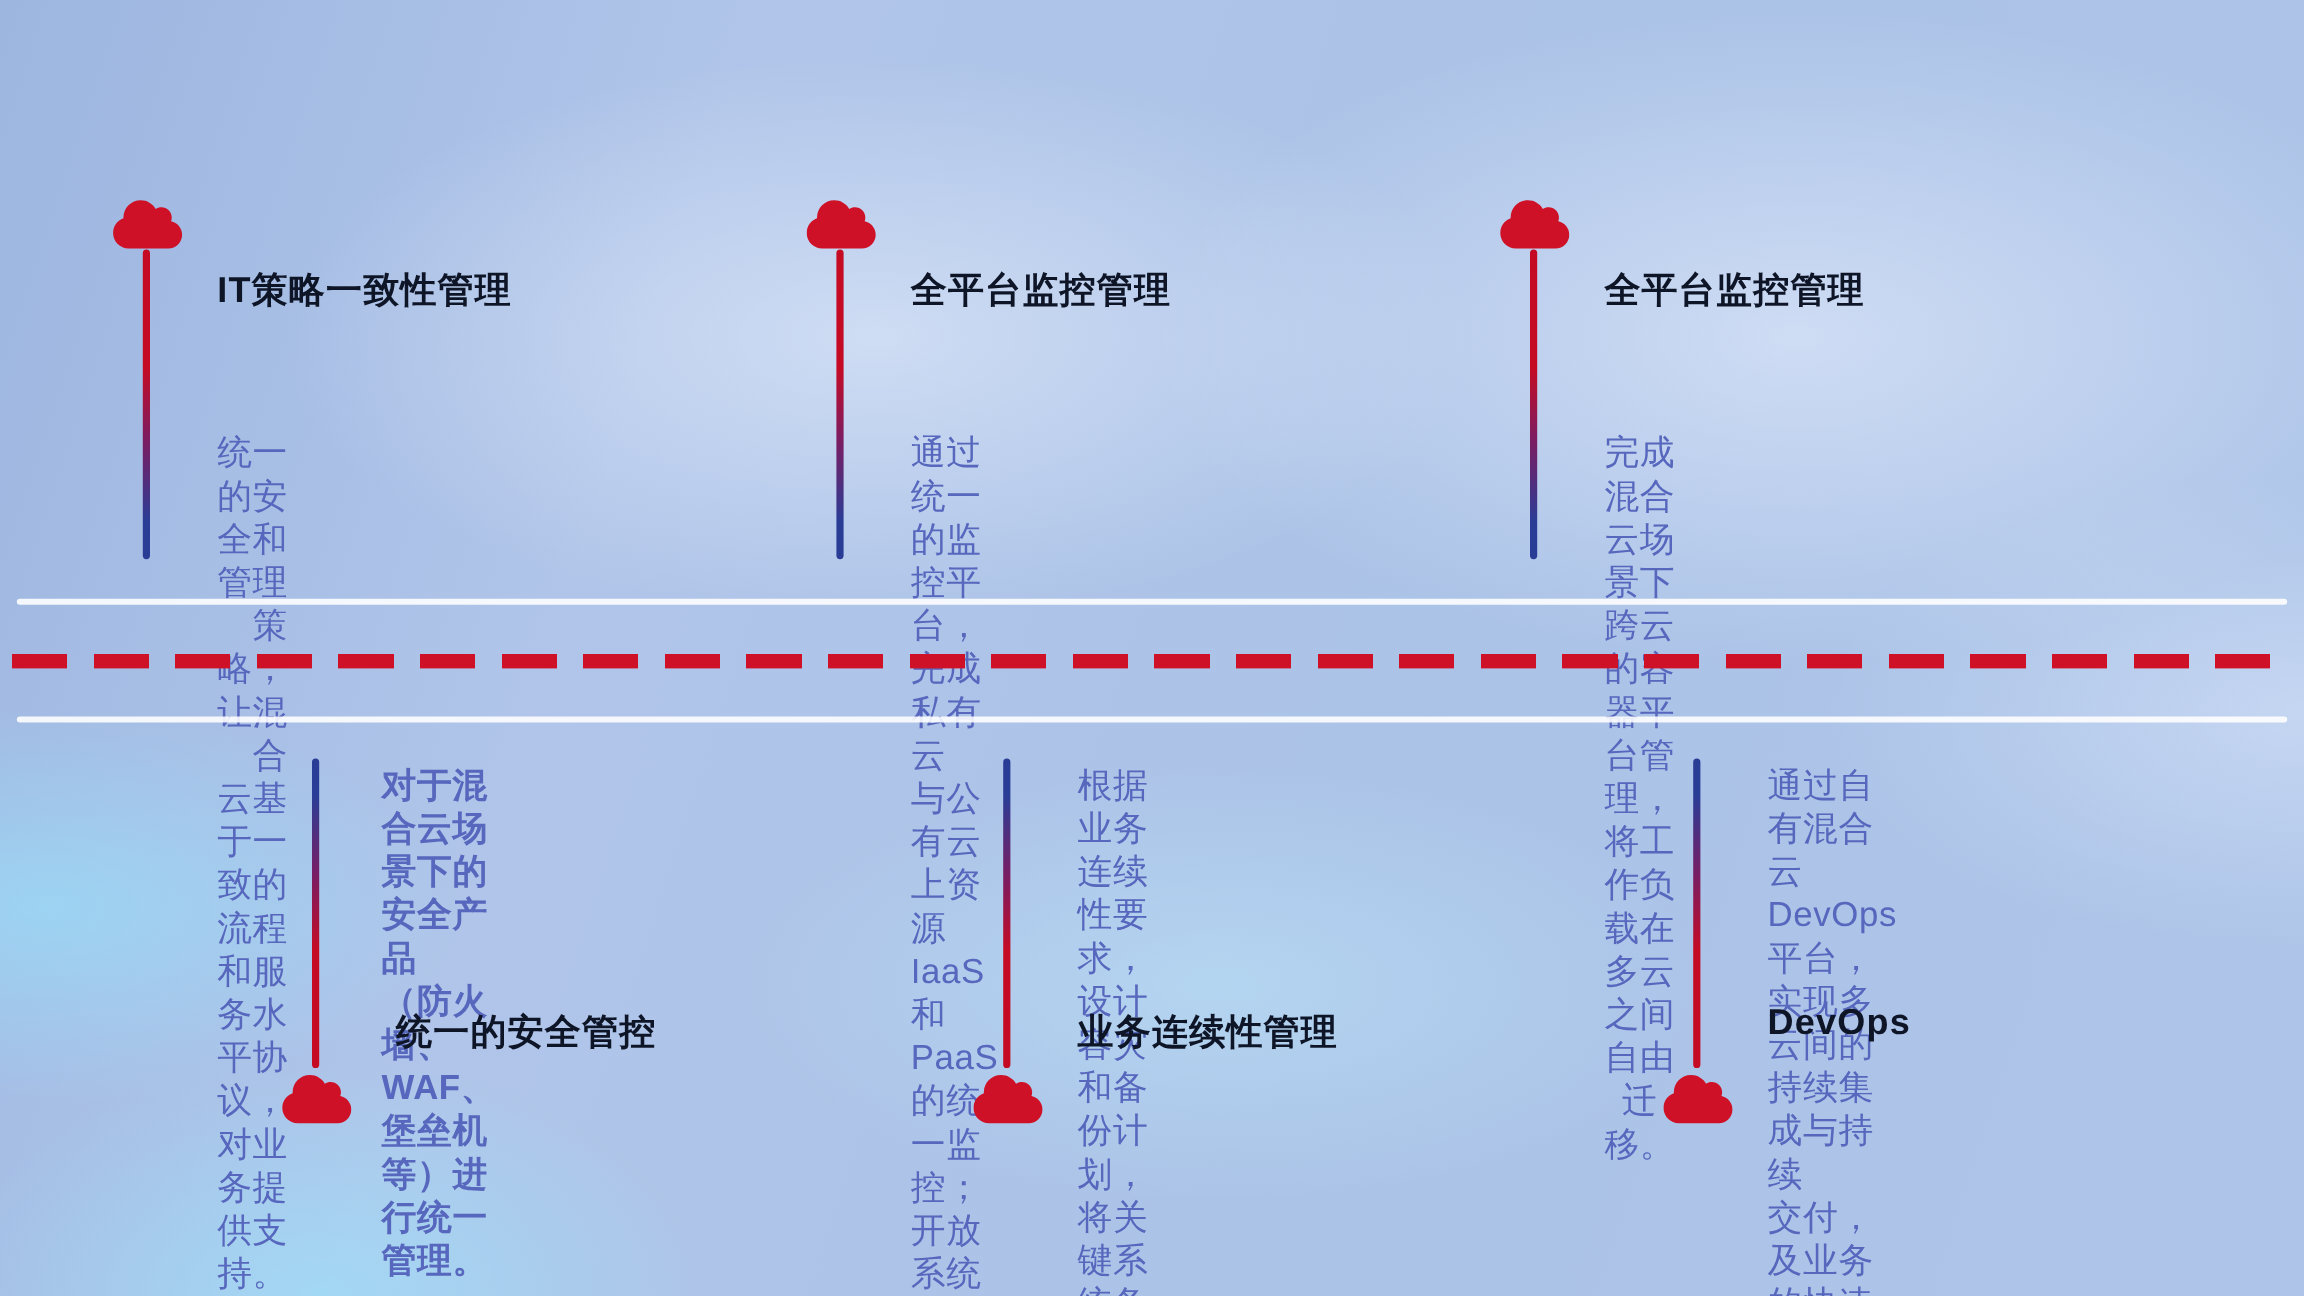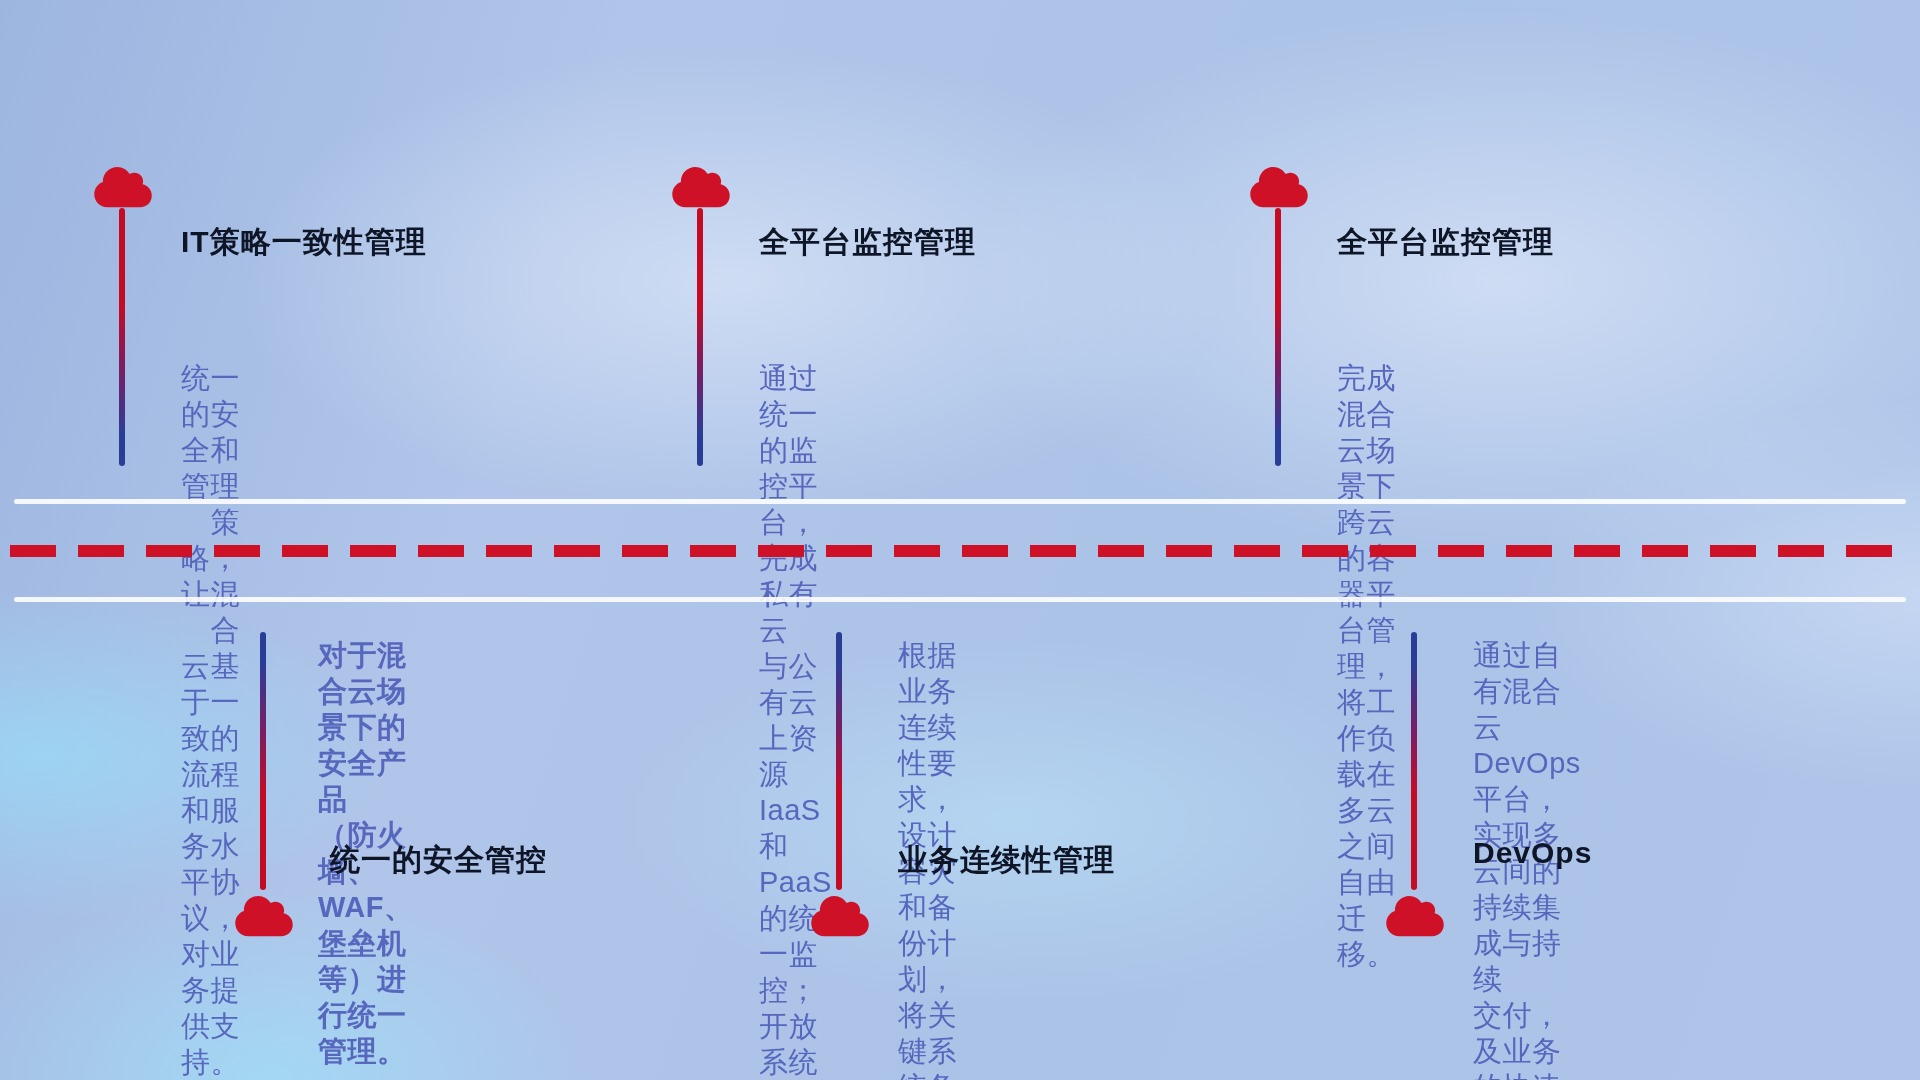--- a/index.html
+++ b/index.html
@@ -111,21 +111,21 @@
 与公有云上资源IaaS和PaaS的统
 一监控；开放系统可对接业务监控。</div>
   </div>
 
   <div class="node">
     <svg class="cloud" style="left:1250px; top:164px;" viewBox="0 0 640 512">
       <path fill="#ce1126" d="M0 336c0 79.5 64.5 144 144 144H512c70.7 0 128-57.3 128-128c0-61.9-44-113.6-102.4-125.4c4.1-10.7 6.4-22.4 6.4-34.6c0-53-43-96-96-96c-19.7 0-38.1 6-53.3 16.2C367 64.2 315.3 32 256 32C167.6 32 96 103.6 96 192c0 2.7 .1 5.4 .2 8.1C40.2 219.8 0 273.2 0 336z"></path>
     </svg>
     <div class="stem stem-down" style="left:1275px; top:208px;"></div>
     <div class="title" style="left:1337px; top:222px;">全平台监控管理</div>
-    <div class="desc" style="left:1337px; top:360px;">完成混合云场景下跨云的容器平
+    <div class="desc" style="left:1337px; top:360px;text-align:center;">完成混合云场景下跨云的容器平
 台管理，将工作负载在多云之间
 自由迁移。</div>
   </div>
 
   <div>
     <div class="divider-line" style="top:499px;"></div>
     <div class="divider-dashed"></div>
     <div class="divider-line" style="top:597px;"></div>
   </div>
 

